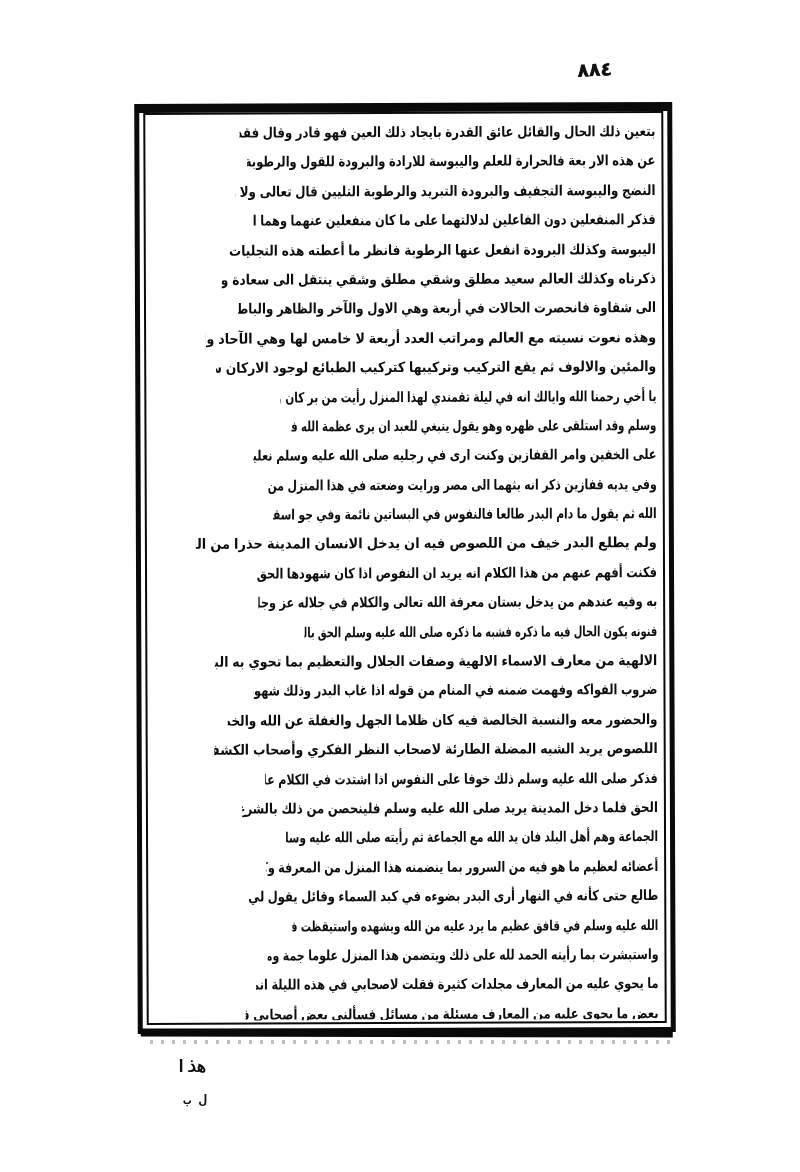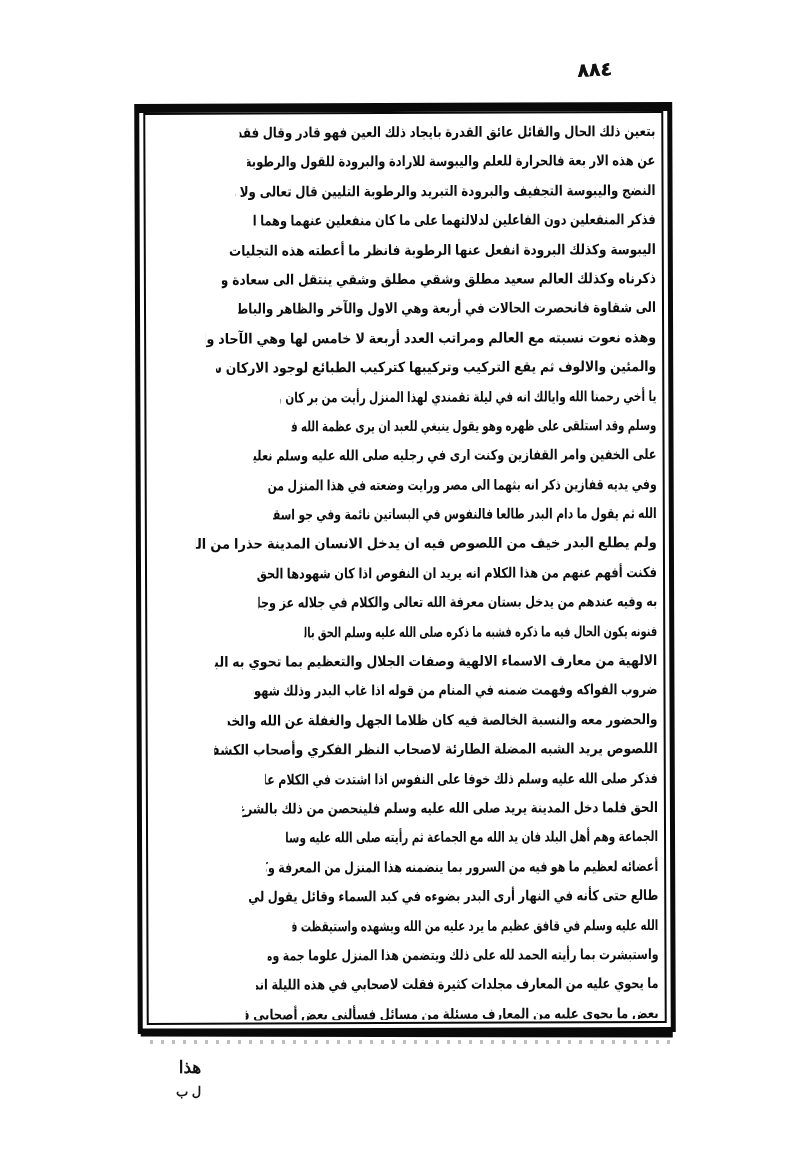--- a/index.html
+++ b/index.html
@@ -104,31 +104,31 @@
     overflow: hidden;
     text-overflow: clip;
   }
 
   
   .catchword {
     position: absolute;
     top: 1058px;
     left: 176px;
     direction: rtl;
-    font-family: Liberation Sans, sans-serif;
+    font-family: Liberation Mono, monospace;
     font-size: 17px;
     font-weight: 700;
     color: #111111;
     line-height: 20px;
   }
   .catchword .cw-sub {
     display: block;
     font-size: 13px;
     font-weight: 600;
-    margin-top: 4px;
+    margin-top: 13px;
     color: #161616;
   }
 
   
   .speckle {
     position: absolute;
     left: 150px;
     top: 1040px;
     width: 520px;
     height: 4px;

